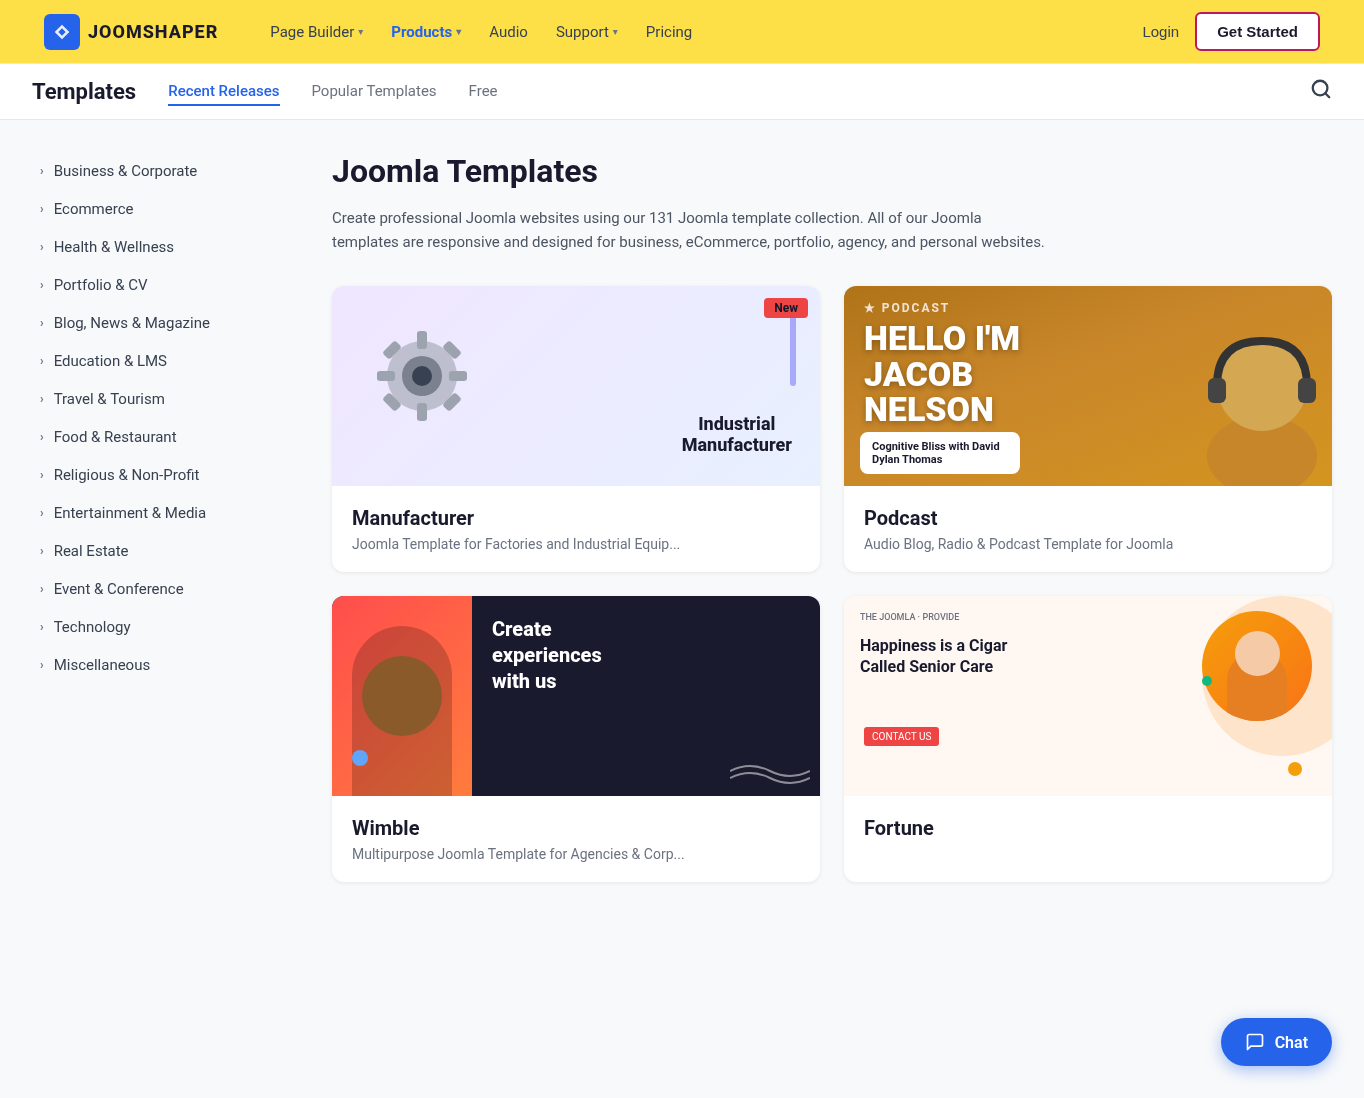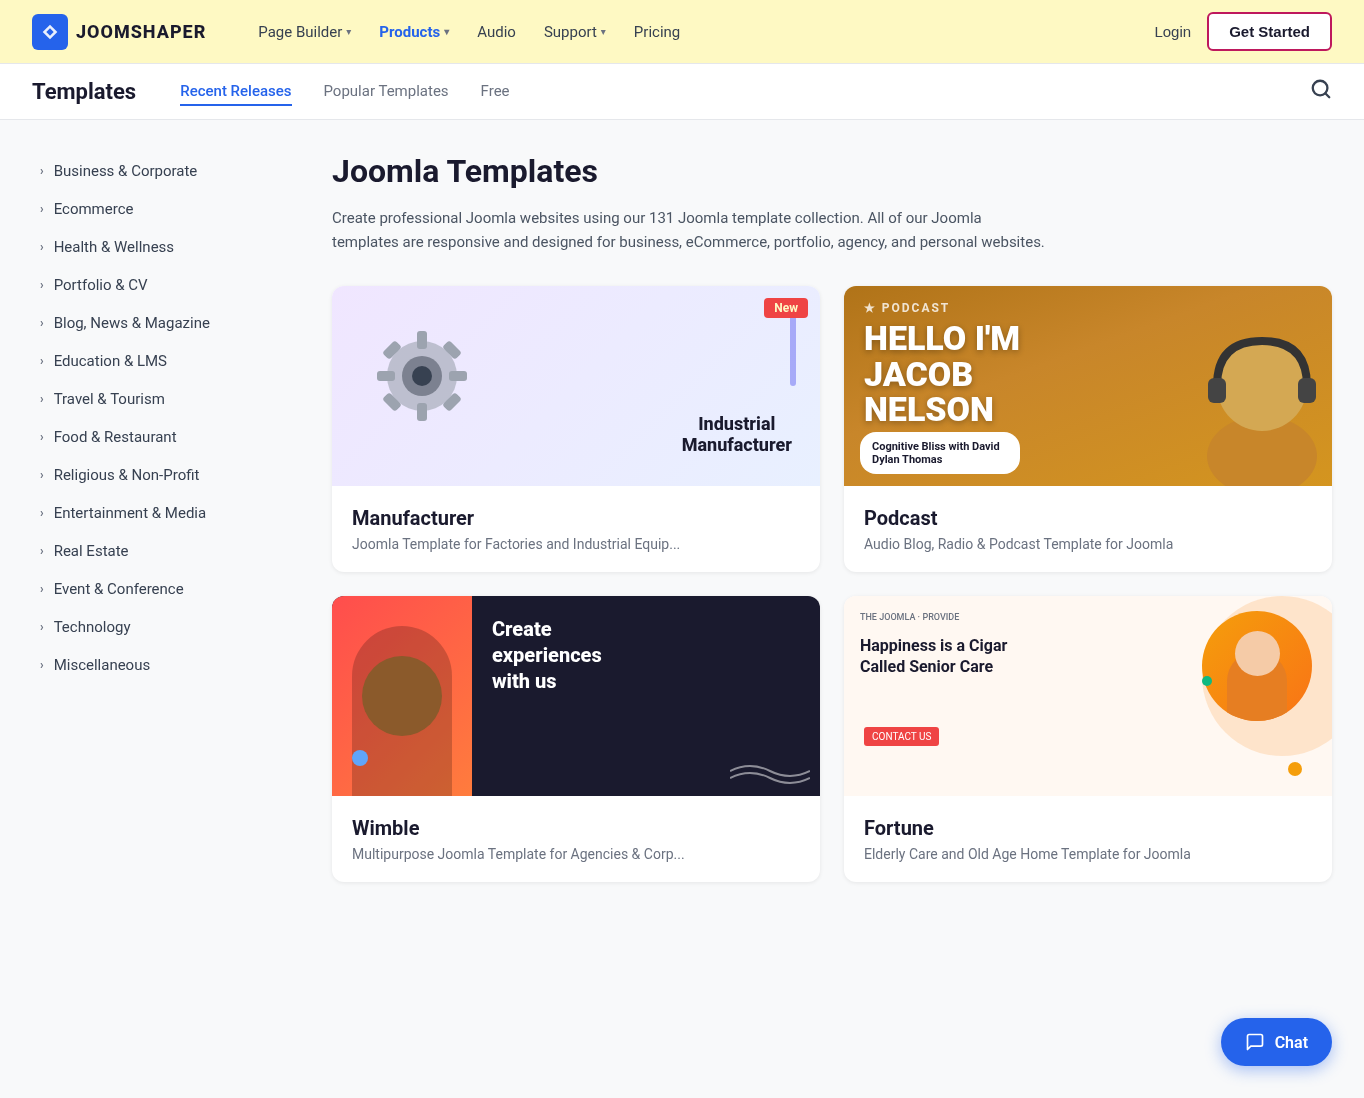--- a/index.html
+++ b/index.html
@@ -1,25 +1,25 @@
 <!DOCTYPE html>
 <html><head>
   <meta charset="utf-8">
   <style>
     * { box-sizing: border-box; margin: 0; padding: 0; }
     body { font-family: -apple-system, BlinkMacSystemFont, 'Segoe UI', Roboto, sans-serif; background: #f8f9fa; color: #333; }
 
     
     .navbar {
-      background: #fef9c3;
+      background: #fde047;
       border-bottom: 1px solid #e5e7eb;
       height: 64px;
       display: flex;
       align-items: center;
-      padding: 0 32px;
+      padding: 0 44px;
       position: sticky;
       top: 0;
       z-index: 100;
     }
     .navbar-logo {
       display: flex;
       align-items: center;
       gap: 8px;
       margin-right: 40px;
       text-decoration: none;
@@ -84,21 +84,21 @@
     }
 
     
     .templates-header {
       background: #fff;
       border-bottom: 1px solid #e5e7eb;
       padding: 0 32px;
       height: 56px;
       display: flex;
       align-items: center;
-      gap: 44px;
+      gap: 32px;
     }
     .templates-title {
       font-size: 22px;
       font-weight: 700;
       color: #1a1a2e;
       white-space: nowrap;
     }
     .templates-tabs {
       display: flex;
       align-items: center;
@@ -206,21 +206,21 @@
       font-size: 14px;
       color: #6b7280;
     }
 
     
     .badge-new {
       position: absolute;
       top: 12px;
       right: 12px;
       background: #ef4444;
-      color: #fef9c3;
+      color: #0f172a;
       font-size: 12px;
       font-weight: 700;
       padding: 3px 10px;
       border-radius: 4px;
       z-index: 2;
     }
 
     
     .thumb-manufacturer {
       background: linear-gradient(135deg, #f0e6ff 0%, #e8f0ff 100%);
@@ -481,21 +481,21 @@
 
               <ellipse cx="130" cy="160" rx="55" ry="40" fill="#c8862a"></ellipse>
 
               <circle cx="130" cy="90" r="45" fill="#d4a853"></circle>
 
               <path d="M85 90 Q85 45 130 45 Q175 45 175 90" stroke="#333" stroke-width="8" fill="none" stroke-linecap="round"></path>
               <rect x="76" y="82" width="18" height="25" rx="6" fill="#444"></rect>
               <rect x="166" y="82" width="18" height="25" rx="6" fill="#444"></rect>
             </svg>
 
-            <div style="position:absolute;bottom:12px;left:16px;background:white;border-radius:16px;padding:8px 12px;width:160px;font-size:10px;">
+            <div style="position:absolute;bottom:12px;left:16px;background:white;border-radius:8px;padding:8px 12px;width:160px;font-size:10px;">
               <div style="font-weight:700;color:#1a1a2e;font-size:11px;">Cognitive Bliss with David Dylan Thomas</div>
             </div>
           </div>
         </div>
         <div class="template-info">
           <div class="template-name">Podcast</div>
           <div class="template-desc">Audio Blog, Radio &amp; Podcast Template for Joomla</div>
         </div>
       </div>
 
@@ -542,21 +542,20 @@
             <div style="position:absolute;left:16px;top:40px;font-size:16px;font-weight:700;color:#1a1a2e;line-height:1.3;">Happiness is a Cigar<br>Called Senior Care</div>
             <div class="fortune-orange-btn">CONTACT US</div>
 
             <div style="position:absolute;right:120px;top:80px;width:10px;height:10px;background:#10b981;border-radius:50%;"></div>
 
             <div style="position:absolute;right:30px;bottom:20px;width:14px;height:14px;background:#f59e0b;border-radius:50%;"></div>
           </div>
         </div>
         <div class="template-info">
           <div class="template-name">Fortune</div>
-          <div class="template-desc">Elderly Care and Old Age Home Template for Joomla</div>
         </div>
       </div>
 
     </div>
   </main>
 </div>
 
 <div class="chat-btn">
   <svg class="chat-bubble-icon" viewBox="0 0 24 24" fill="none" stroke="white" stroke-width="2" stroke-linecap="round" stroke-linejoin="round">
     <path d="M21 15a2 2 0 0 1-2 2H7l-4 4V5a2 2 0 0 1 2-2h14a2 2 0 0 1 2 2z"></path>

